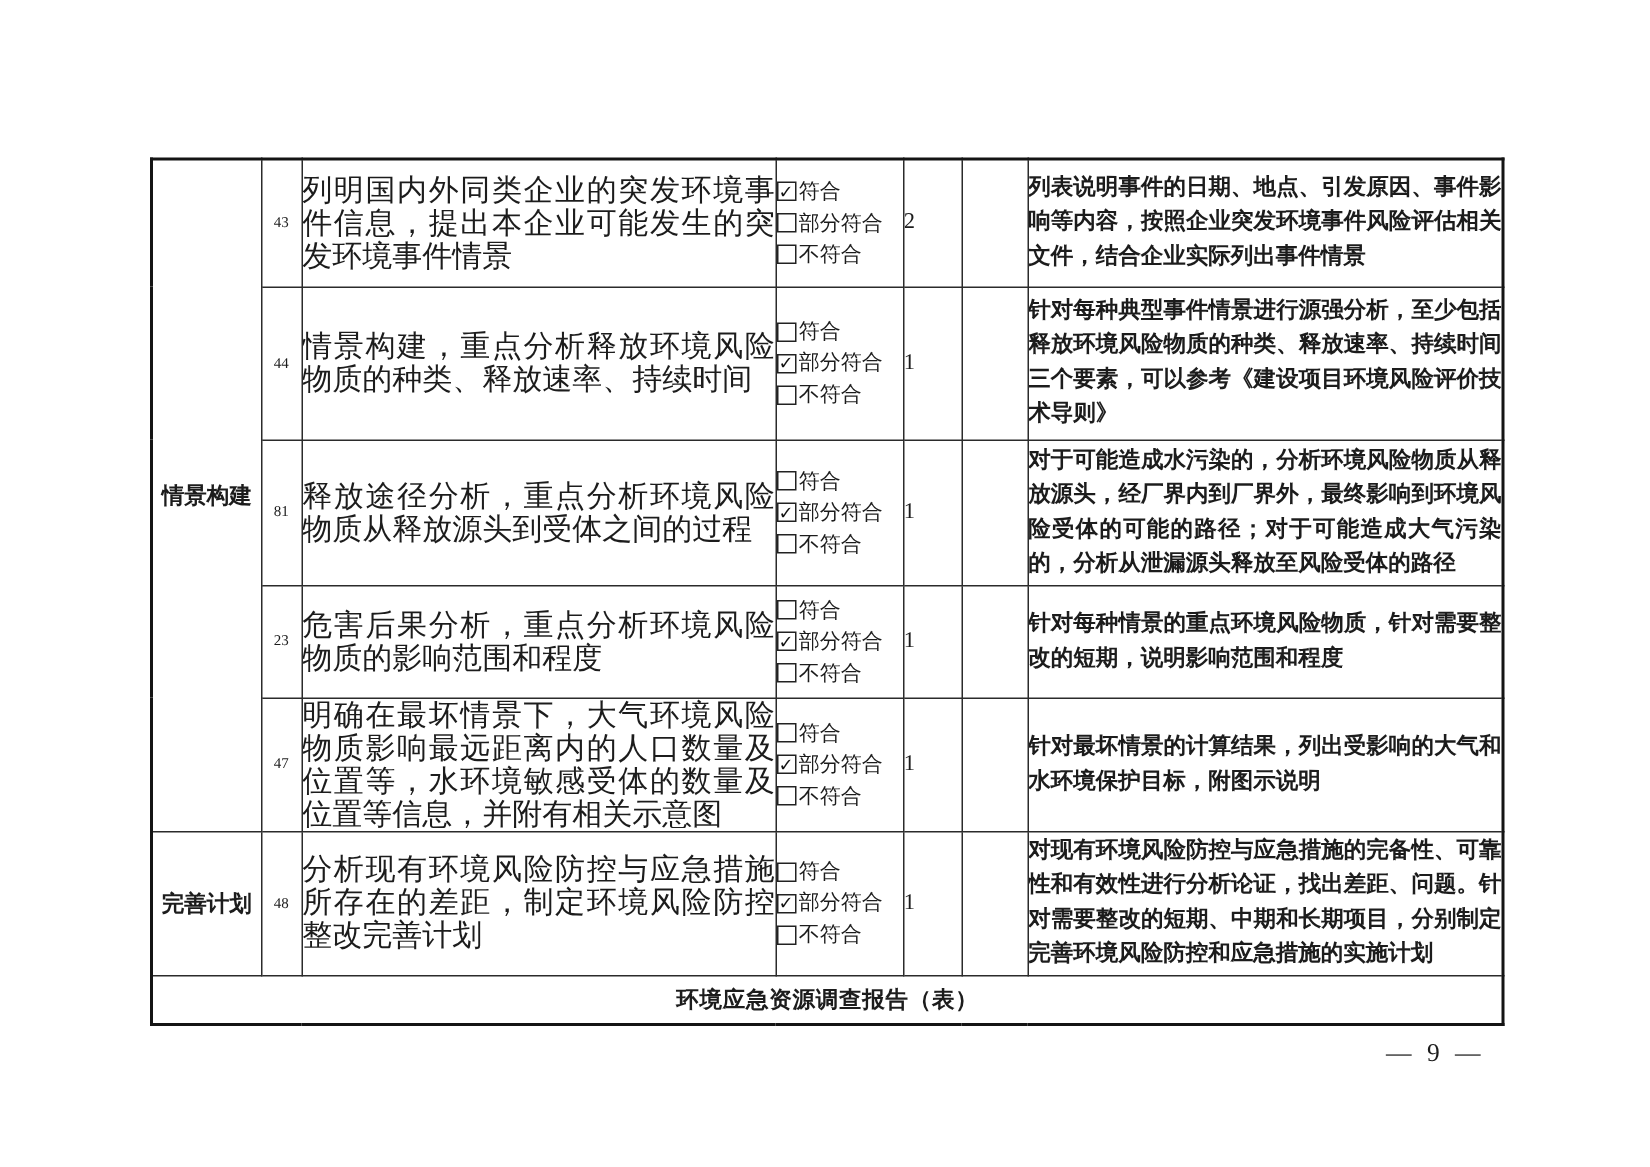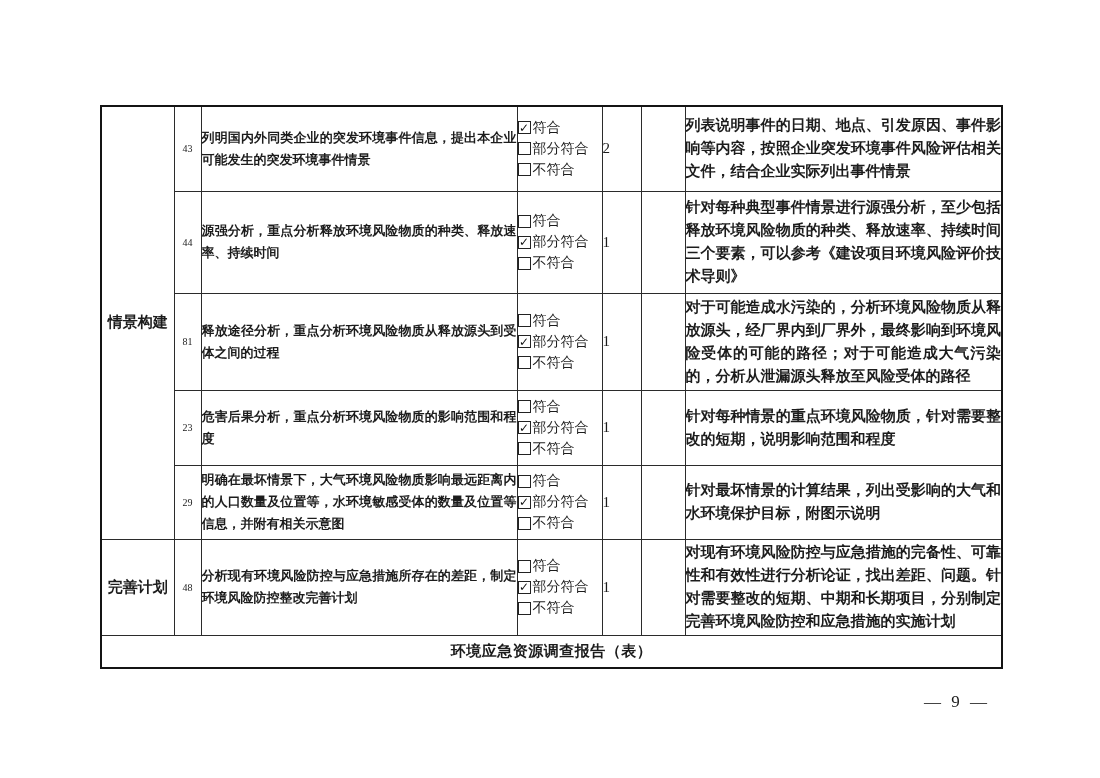--- a/index.html
+++ b/index.html
@@ -43,22 +43,22 @@
     font-weight: bold;
     font-size: 15px;
     margin-left: 32px;
   }
   td.cat > span { white-space: nowrap; }
   td.num {
     text-align: center;
     font-size: 10px;
   }
   td.desc {
-    font-weight: bold;
-    font-size: 13px;
+    font-weight: normal;
+    font-size: 20px;
     line-height: 22px;
     padding: 4px 5px 4px 4px;
     text-align: justify;
   }
   td.chk {
     font-size: 14px;
     padding: 4px 1px 4px 5px;
   }
   .opt {
     display: flex;
@@ -144,21 +144,21 @@
           <span>不符合</span>
         </div>
       </td>
       <td class="score">2</td>
       <td class="blank"></td>
       <td class="expl">列表说明事件的日期、地点、引发原因、事件影响等内容，按照企业突发环境事件风险评估相关文件，结合企业实际列出事件情景</td>
     </tr>
 
     <tr class="h44">
       <td class="num">44</td>
-      <td class="desc">源强分析，重点分析释放环境风险物质的种类、释放速率、持续时间</td>
+      <td class="desc">情景构建，重点分析释放环境风险物质的种类、释放速率、持续时间</td>
       <td class="chk">
         <div class="opt">
           <span class="box"></span>
           <span>符合</span>
         </div>
         <div class="opt">
           <span class="box">✓</span>
           <span>部分符合</span>
         </div>
         <div class="opt">
@@ -209,21 +209,21 @@
           <span class="box"></span>
           <span>不符合</span>
         </div>
       </td>
       <td class="score">1</td>
       <td class="blank"></td>
       <td class="expl">针对每种情景的重点环境风险物质，针对需要整改的短期，说明影响范围和程度</td>
     </tr>
 
     <tr class="h47">
-      <td class="num">29</td>
+      <td class="num">47</td>
       <td class="desc">明确在最坏情景下，大气环境风险物质影响最远距离内的人口数量及位置等，水环境敏感受体的数量及位置等信息，并附有相关示意图</td>
       <td class="chk">
         <div class="opt">
           <span class="box"></span>
           <span>符合</span>
         </div>
         <div class="opt">
           <span class="box">✓</span>
           <span>部分符合</span>
         </div>

